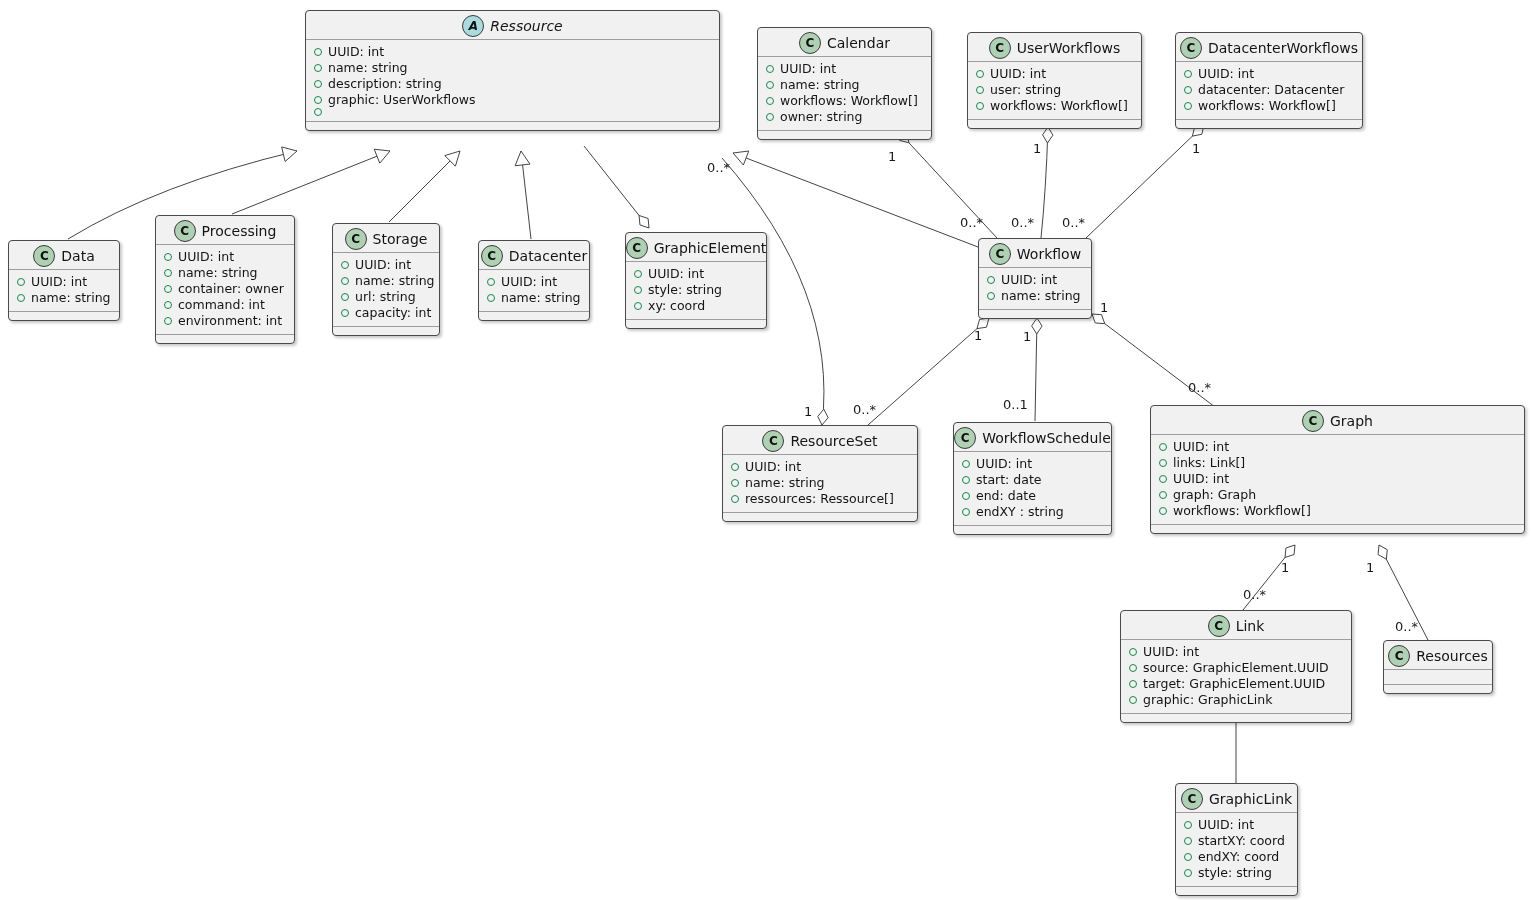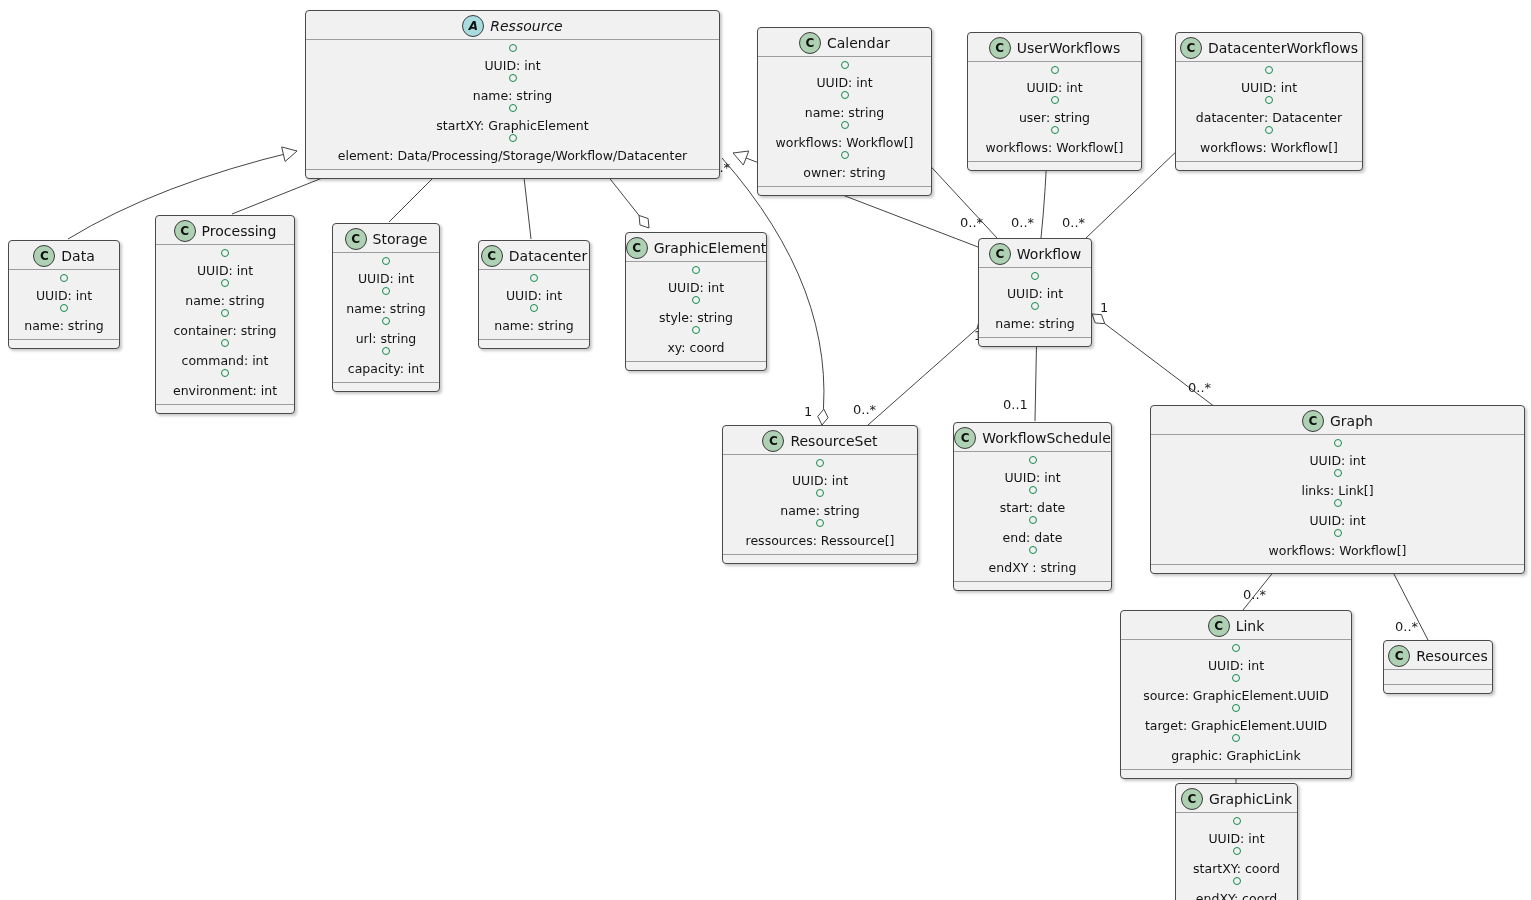--- a/index.html
+++ b/index.html
@@ -23,21 +23,21 @@
   .cls.abstract .title .name { font-style:italic;text-align:right; }
   .circle {
     width:20px; height:20px; border-radius:50%;
     border:1px solid #3b3b3b; flex:0 0 auto;
     display:flex; align-items:center; justify-content:center;
     font-size:12px; font-weight:bold; color:#101010;
   }
   .circle.cl { background:#ADD1B2; }
   .circle.ab { background:#A9DCDF; font-style:italic; }
   .attrs { padding:4px 8px 5px; border-bottom:1px solid #9d9d9d; min-height:5px; }
-  .field { display:flex; align-items:center; gap:6px; line-height:16px; white-space:nowrap;flex-direction:column; }
+  .field { display:flex; align-items:center; gap:6px; line-height:16px; white-space:nowrap; }
   .dot {
     width:6px; height:6px; border-radius:50%;
     border:1.2px solid #158a4c; background:transparent; flex:0 0 auto;
   }
   .methods { height:8px; }
 </style>
 </head>
 <body>
 
 <div id="canvas">
@@ -101,25 +101,28 @@
         <div class="field">
           <span class="dot"></span>
           <span>UUID: int</span>
         </div>
         <div class="field">
           <span class="dot"></span>
           <span>name: string</span>
         </div>
         <div class="field">
           <span class="dot"></span>
-          <span>startXY: GraphicElement</span>
-        </div>
-        <div class="field">
-          <span class="dot"></span>
-          <span>element: Data/Processing/Storage/Workflow/Datacenter</span>
+          <span>description: string</span>
+        </div>
+        <div class="field">
+          <span class="dot"></span>
+          <span>graphic: UserWorkflows</span>
+        </div>
+        <div class="field">
+          <span class="dot"></span>
         </div>
       </div>
       <div class="methods"></div>
     </div>
     <div class="cls" style="left: 757px; top: 27px; width: 175px;">
       <div class="title">
         <span class="circle cl">C</span>
         <span class="name">Calendar</span>
       </div>
       <div class="attrs">
@@ -210,21 +213,21 @@
         <div class="field">
           <span class="dot"></span>
           <span>UUID: int</span>
         </div>
         <div class="field">
           <span class="dot"></span>
           <span>name: string</span>
         </div>
         <div class="field">
           <span class="dot"></span>
-          <span>container: string</span>
+          <span>container: owner</span>
         </div>
         <div class="field">
           <span class="dot"></span>
           <span>command: int</span>
         </div>
         <div class="field">
           <span class="dot"></span>
           <span>environment: int</span>
         </div>
       </div>
@@ -366,20 +369,24 @@
           <span class="dot"></span>
           <span>UUID: int</span>
         </div>
         <div class="field">
           <span class="dot"></span>
           <span>links: Link[]</span>
         </div>
         <div class="field">
           <span class="dot"></span>
           <span>UUID: int</span>
+        </div>
+        <div class="field">
+          <span class="dot"></span>
+          <span>graph: Graph</span>
         </div>
         <div class="field">
           <span class="dot"></span>
           <span>workflows: Workflow[]</span>
         </div>
       </div>
       <div class="methods"></div>
     </div>
     <div class="cls" style="left: 1120px; top: 610px; width: 232px;">
       <div class="title">

